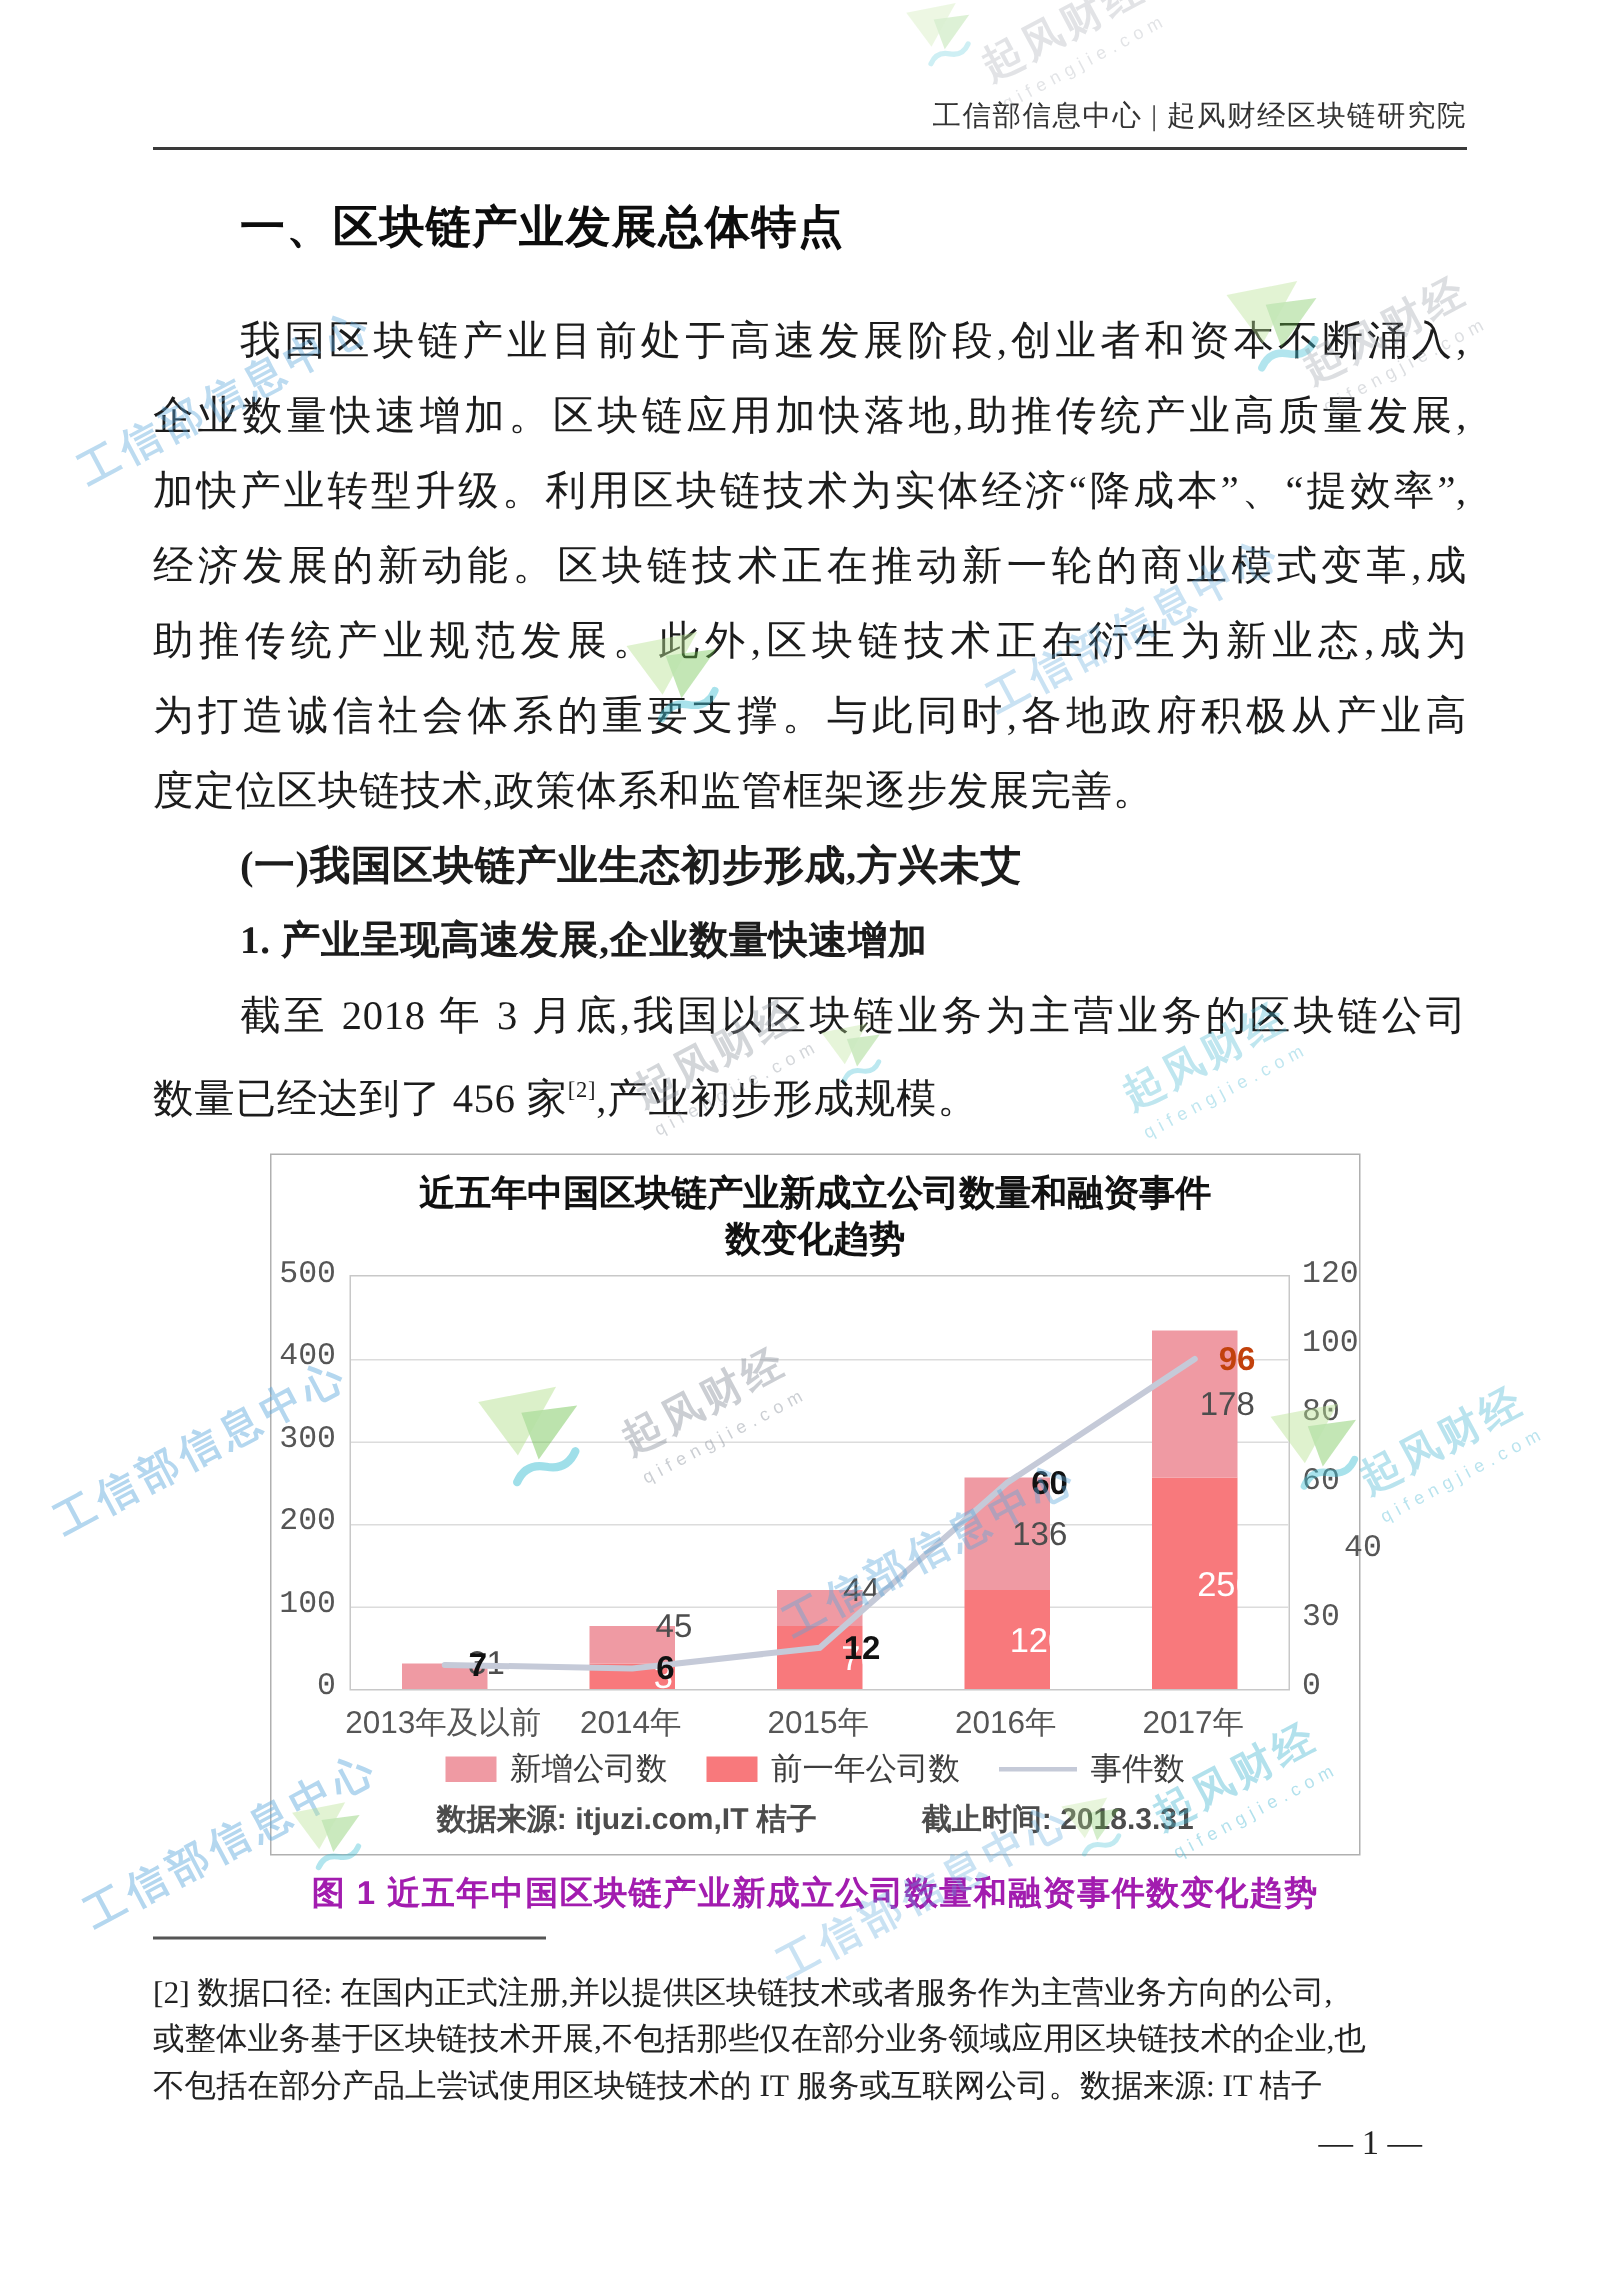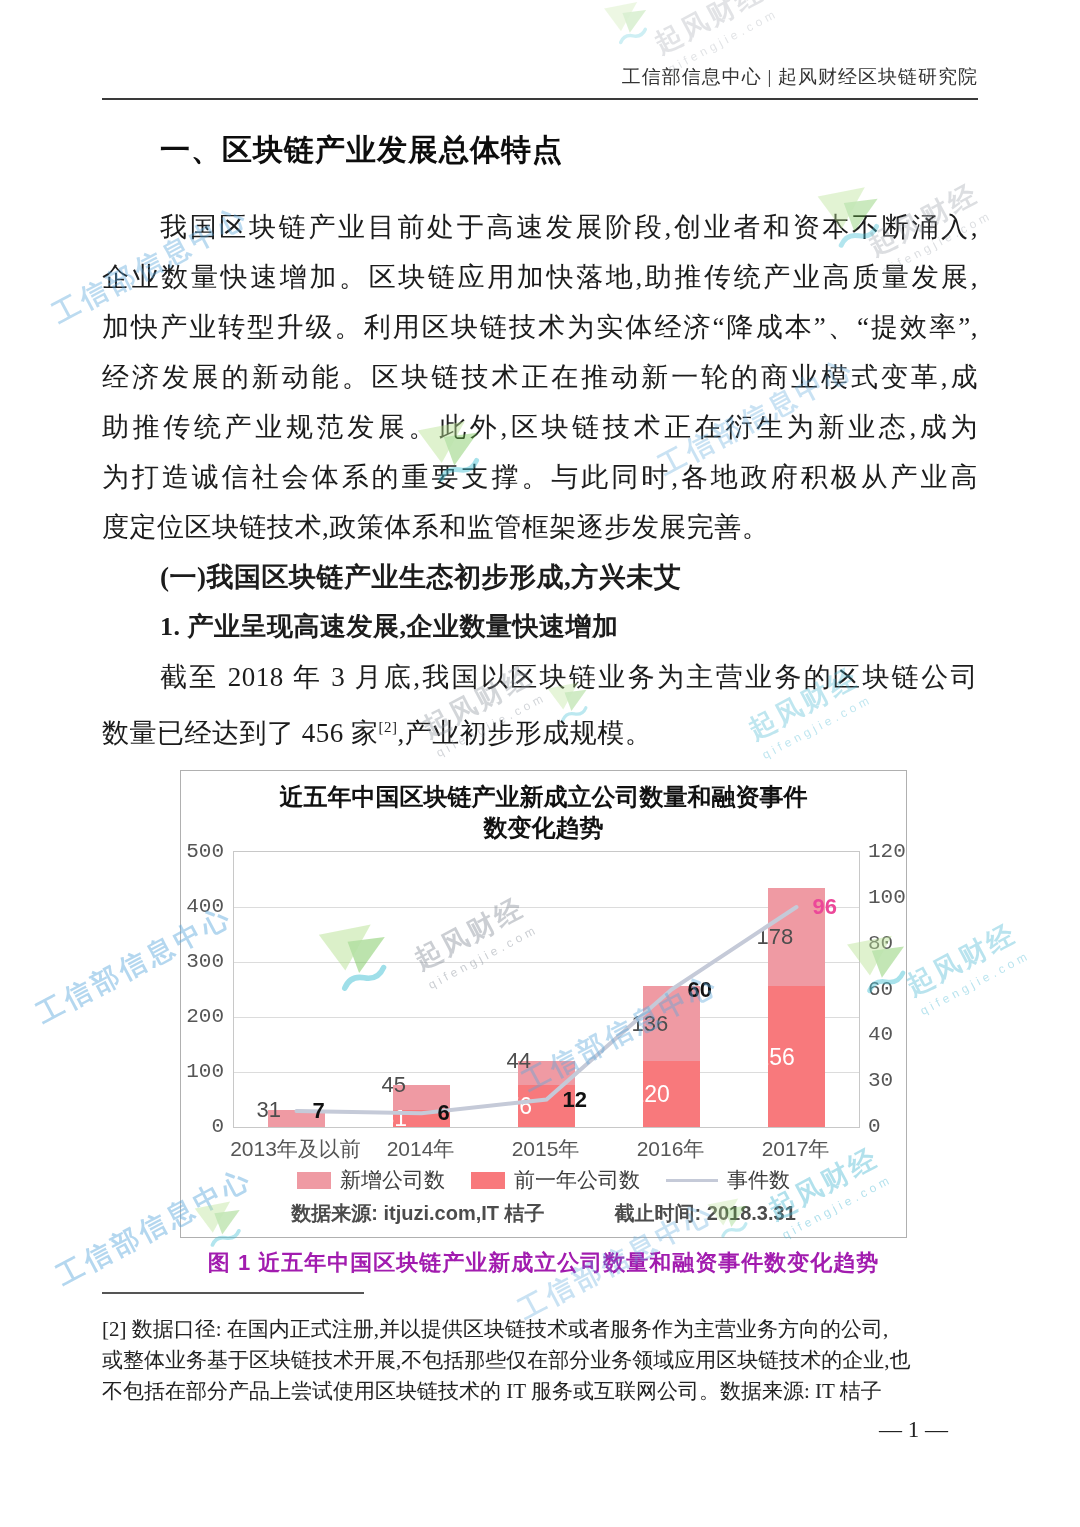--- a/index.html
+++ b/index.html
@@ -4,21 +4,21 @@
 <style>
   html,body{margin:0;padding:0;background:#e9e9e9;}
   .page{position:relative;width:1080px;height:1527px;margin:0 auto;background:#ffffff;
         overflow:hidden;font-family:"Liberation Serif","DejaVu Serif",serif;color:#1c1c1c;}
   .content{position:relative;z-index:1;padding:0 102px;}
   
   .ph-text{padding-top:64px;text-align:right;font-size:19px;color:#333;letter-spacing:1px;}
   .ph-rule{height:2px;background:#3a3a3a;margin-top:8px;}
   
   h1.sec{font-size:30px;font-weight:bold;color:#0d0d0d;margin:24px 0 0 58px;line-height:56px;
-         font-family:Liberation Mono, monospace;letter-spacing:1px;}
+         font-family:Liberation Serif, serif;letter-spacing:1px;}
   .para{margin-top:22px;}
   .pline{font-size:27px;line-height:50px;text-align:justify;letter-spacing:.5px;}
   .pline.j{text-align-last:justify;}
   .pline.indent{text-indent:58px;}
   h2.sub{font-size:27px;font-weight:bold;margin:0 0 0 58px;line-height:50px;letter-spacing:.5px;}
   h3.point{font-size:26px;font-weight:bold;margin:0 0 0 58px;line-height:50px;letter-spacing:.5px;}
   sup.fnref{font-size:15px;}
   
   .figure{box-sizing:border-box;width:727px;margin:12px 0 0 78px;border:1px solid #b0b0b0;
           background:#fff;padding:6px 0 10px;font-family:"Liberation Sans","DejaVu Sans",sans-serif;}
@@ -26,21 +26,21 @@
   .chart-area{display:flex;}
   .yaxis{position:relative;height:277px;font-size:21px;color:#565656;}
   .yaxis.left{width:52px;}
   .yaxis.right{width:46px;}
   .yaxis .tick{position:absolute;transform:translateY(-50%);font-family:Liberation Mono, monospace;}
   .yaxis.left .tick{right:9px;}
   .yaxis.right .tick{left:8px;}
   .plot{position:relative;box-sizing:border-box;width:627px;height:277px;border:1px solid #c8c8c8;background:#fff;}
   .gridline{position:absolute;left:0;right:0;height:1px;background:#dcdcdc;}
   .bar{position:absolute;}
-  .bar-label{position:absolute;width:80px;margin-left:-40px;text-align:left;font-size:22px;line-height:26px;}
+  .bar-label{position:absolute;width:80px;margin-left:-40px;text-align:right;font-size:22px;line-height:26px;}
   .bar-label.white{font-size:23px;}
   .line-label{position:absolute;font-size:22px;font-weight:600;line-height:26px;}
   .plot svg{position:absolute;left:0;top:0;pointer-events:none;}
   .xaxis{position:relative;margin-left:52px;width:627px;height:34px;font-size:21px;color:#565656;}
   .xaxis .xlab{position:absolute;top:7px;transform:translateX(-50%);white-space:nowrap;}
   .legend{display:flex;justify-content:center;align-items:center;gap:26px;margin-top:4px;height:28px;}
   .legend-item{display:flex;align-items:center;gap:9px;font-size:21px;color:#3d3d3d;}
   .swatch{width:34px;height:17px;}
   .swatch.line{width:52px;height:3px;}
   .source-row{display:flex;justify-content:center;gap:70px;font-size:20px;font-weight:bold;color:#4c4c4c;margin-top:6px;}
@@ -202,26 +202,26 @@
             <div class="bar-label white" style="color: rgb(255, 255, 255); left: 562.5px; top: 191.6px;">256</div>
             <div class="bar" style="left: 534px; width: 57px; bottom: 140.8px; height: 97.9px; background: rgb(239, 154, 163);"></div>
             <div class="bar-label" style="color: rgb(77, 77, 77); left: 562.5px; top: 72.25px;">178</div>
             <svg width="625" height="275">
               <polyline points="62.5,258.9583333333333 187.5,261.25 312.5,247.5 437.5,137.5 562.5,55" fill="none" stroke="#c5cad8" stroke-width="4" stroke-linecap="round"></polyline>
             </svg>
             <div class="line-label" style="color: rgb(17, 17, 17); left: 78.5px; top: 245.958px;">7</div>
             <div class="line-label" style="color: rgb(17, 17, 17); left: 203.5px; top: 248.25px;">6</div>
             <div class="line-label" style="color: rgb(17, 17, 17); left: 328.5px; top: 234.5px;">12</div>
             <div class="line-label" style="color: rgb(17, 17, 17); left: 453.5px; top: 124.5px;">60</div>
-            <div class="line-label" style="color: #ec4899; left: 578.5px; top: 42px;">96</div>
+            <div class="line-label" style="color: #c2410c; left: 578.5px; top: 42px;">96</div>
           </div>
         <div class="yaxis right">
             <div class="tick" style="top: 275px;">0</div>
             <div class="tick" style="top: 229.167px;">30</div>
-            <div class="tick" style="top: 183.333px;">40</div>
+            <div class="tick" style="top: 183.333px; margin-left: 28px;">40</div>
             <div class="tick" style="top: 137.5px;">60</div>
             <div class="tick" style="top: 91.6667px;">80</div>
             <div class="tick" style="top: 45.8333px;">100</div>
             <div class="tick" style="top: 0px;">120</div>
           </div>
       </div>
       <div class="xaxis">
           <div class="xlab" style="left: 62.5px;">2013年及以前</div>
           <div class="xlab" style="left: 187.5px;">2014年</div>
           <div class="xlab" style="left: 312.5px;">2015年</div>

